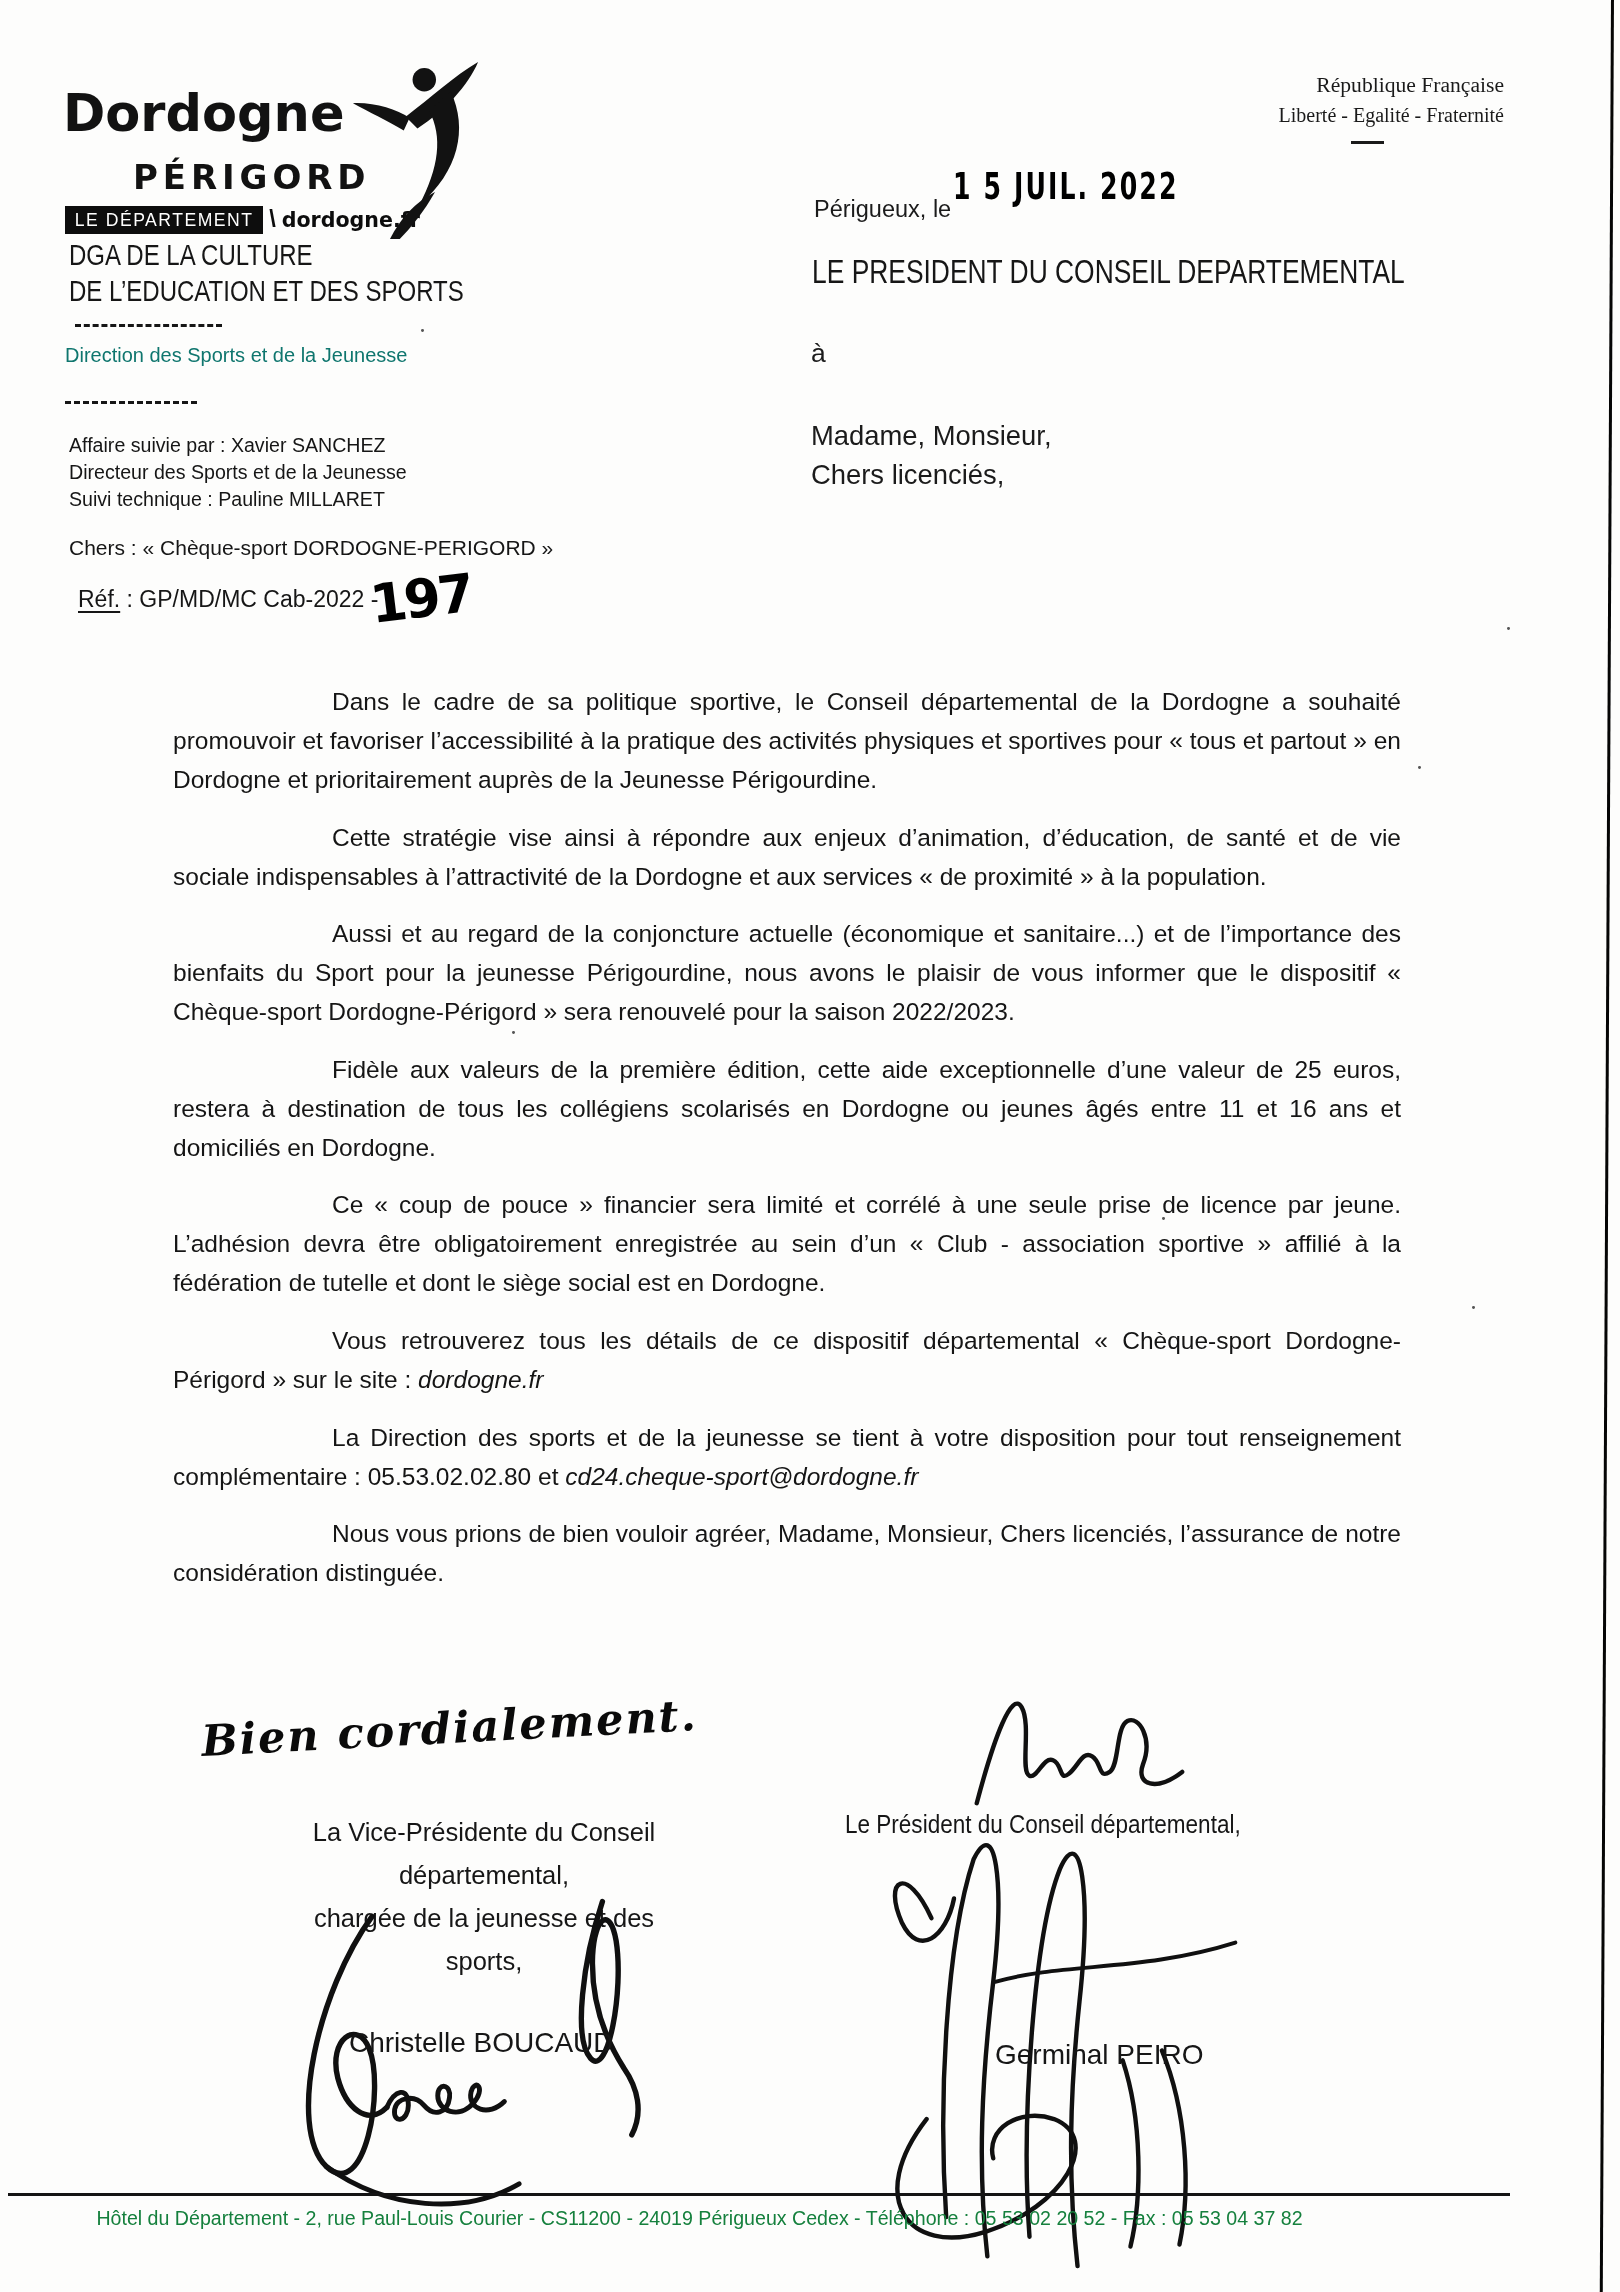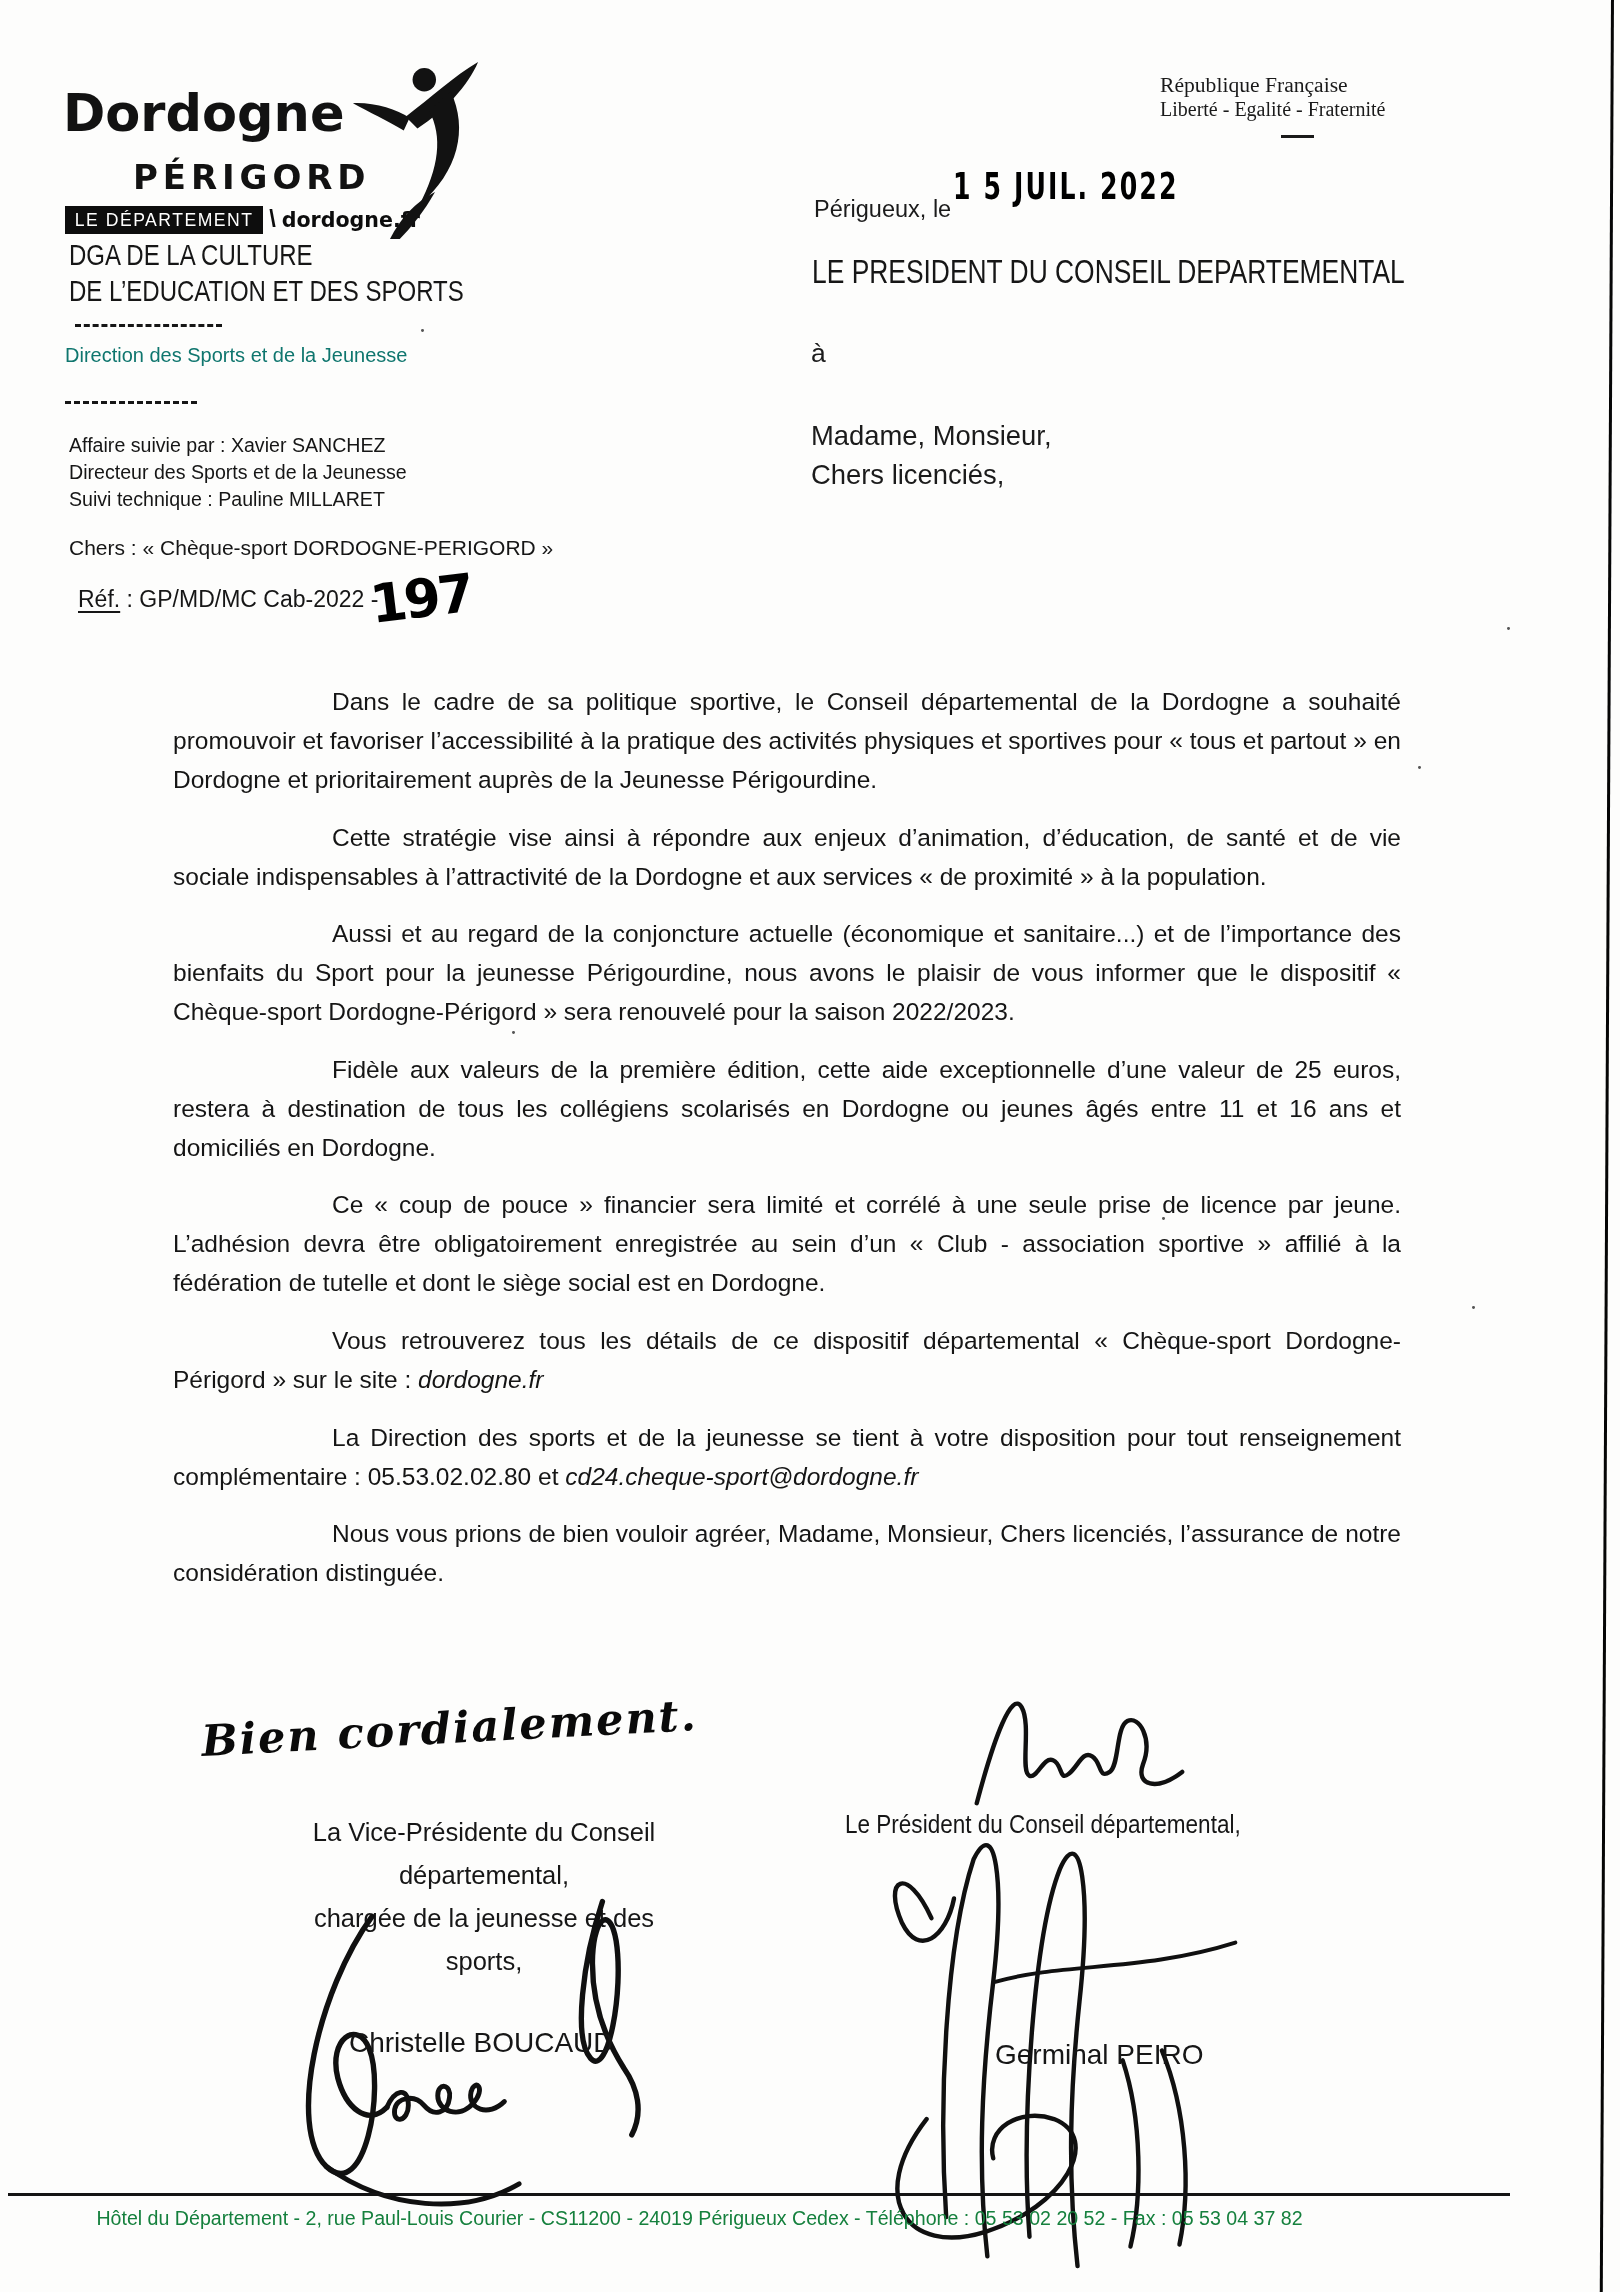--- a/index.html
+++ b/index.html
@@ -22,23 +22,23 @@
   .dashline{height:0;border-top:3.9px dashed #161616;}
 
   .direction{left:65px;top:344px;font-size:20px;font-weight:400;color:#0f766e;}
   .contact{left:69px;top:432px;font-size:19.6px;line-height:27px;color:#161616;}
   .objet{left:69px;top:536px;font-size:21px;color:#161616;}
   .refline{left:78px;top:586px;font-size:23px;color:#161616;}
   .refline .u{text-decoration:underline;text-decoration-thickness:2px;text-underline-offset:3.9px;}
   .ref197{left:370px;top:568px;font-family:"DejaVu Sans",sans-serif;font-weight:900;font-size:53px;letter-spacing:-2.9px;transform:rotate(-7deg);color:#000;}
 
   
-  .republic{left:1160px;top:73px;width:274px;text-align:left;font-family:"Liberation Serif",serif;color:#1a1a1a;}
+  .republic{left:1230px;top:73px;width:274px;text-align:right;font-family:"Liberation Serif",serif;color:#1a1a1a;}
   .republic .l1{font-size:21.6px;}
-  .republic .l2{font-size:20px;margin-top:0;}
+  .republic .l2{font-size:20px;margin-top:6px;}
   .republic .dash{width:33px;height:2.9px;background:#1a1a1a;margin:13.7px auto 0 auto;}
   .place{left:814px;top:196px;font-size:23.5px;text-align:right;}
   .stamp{left:953px;top:165px;font-family:"DejaVu Sans",sans-serif;font-weight:bold;font-size:35px;letter-spacing:2.9px;transform:scale(0.72,1.05);transform-origin:left top;white-space:nowrap;color:#000;}
   .president{left:812px;top:253px;font-size:33px;font-weight:400;color:#161616;}
   .to-a{left:811px;top:338px;font-size:26.5px;}
   .dest1{left:811px;top:420px;font-size:27.4px;}
   .dest2{left:811px;top:459px;font-size:27.4px;}
 
   
   .body-block{left:173px;top:682px;width:1228px;font-size:24.5px;line-height:39px;text-align:justify;color:#151515;}

